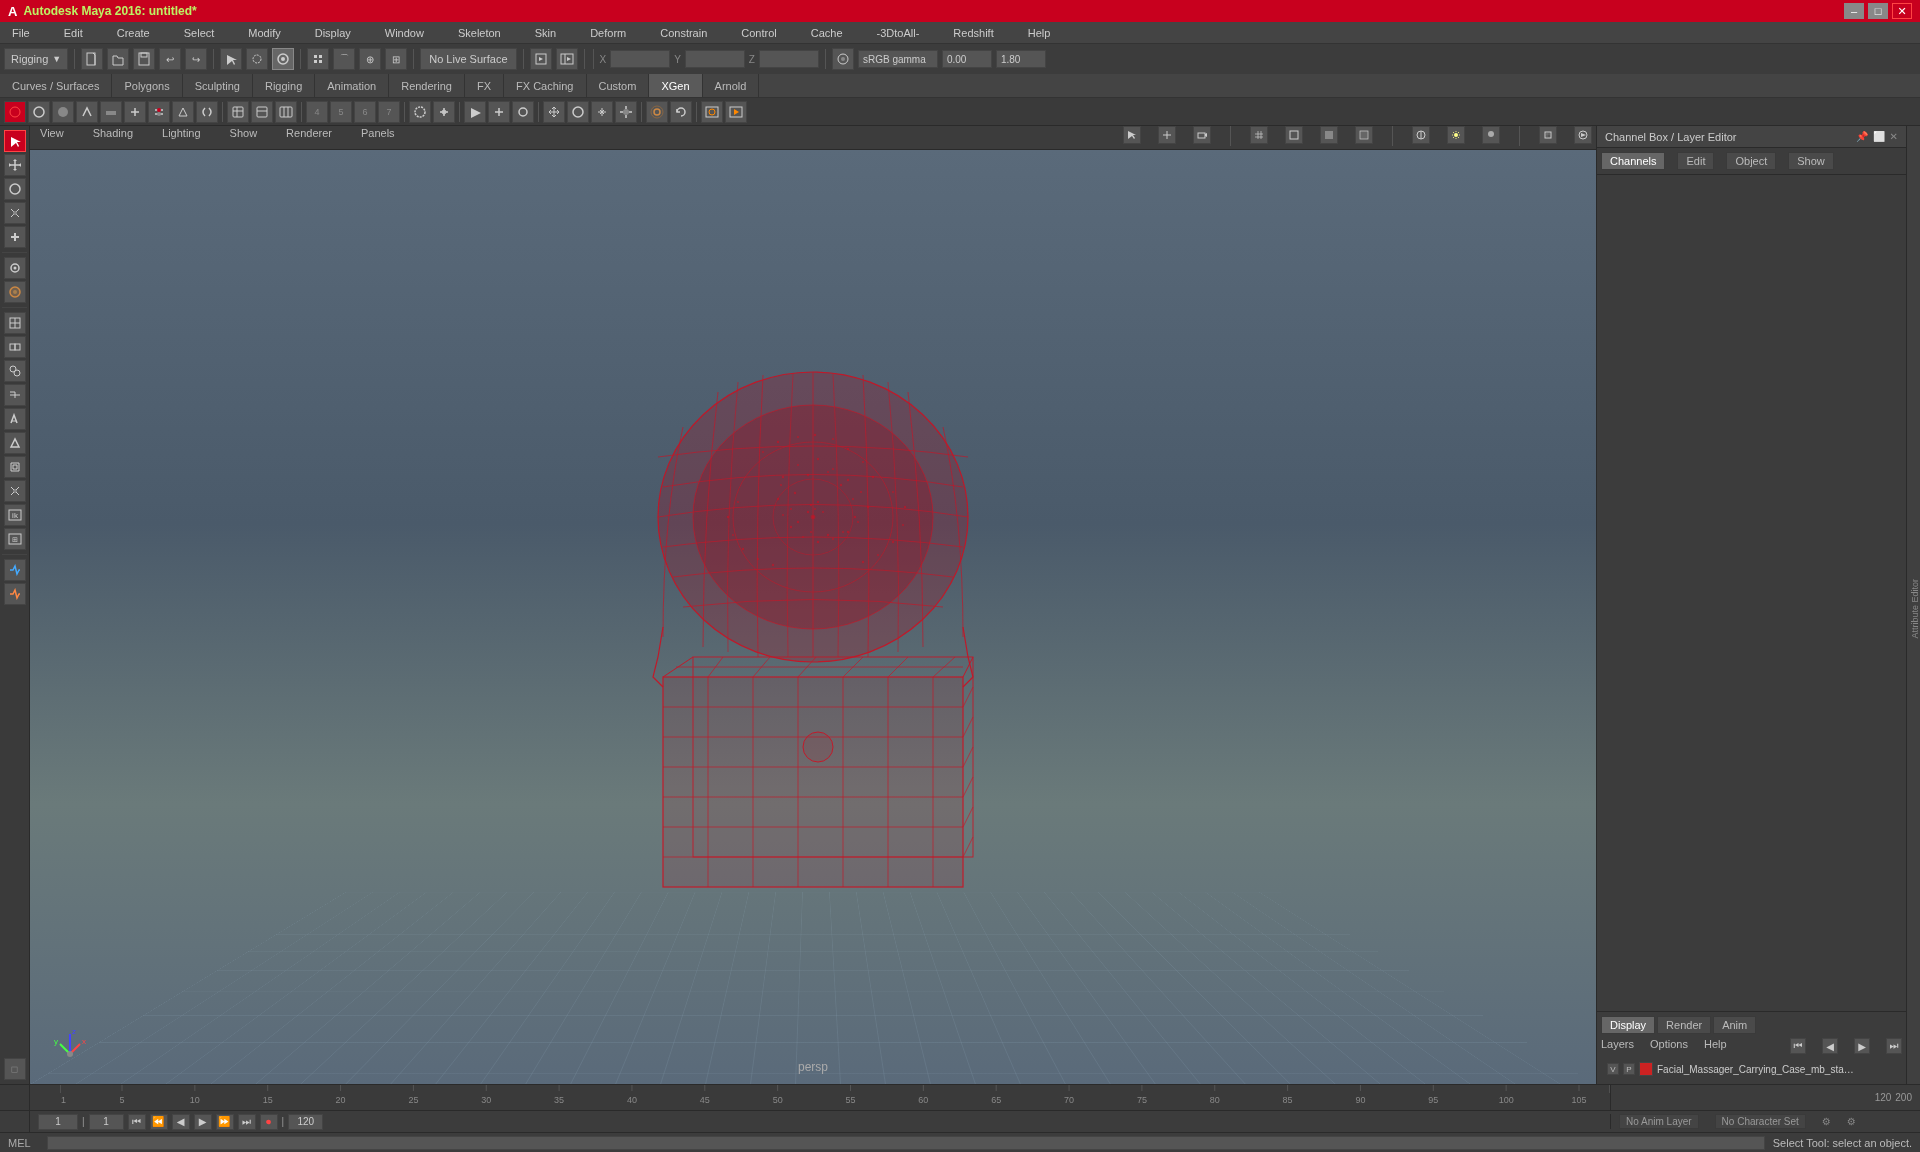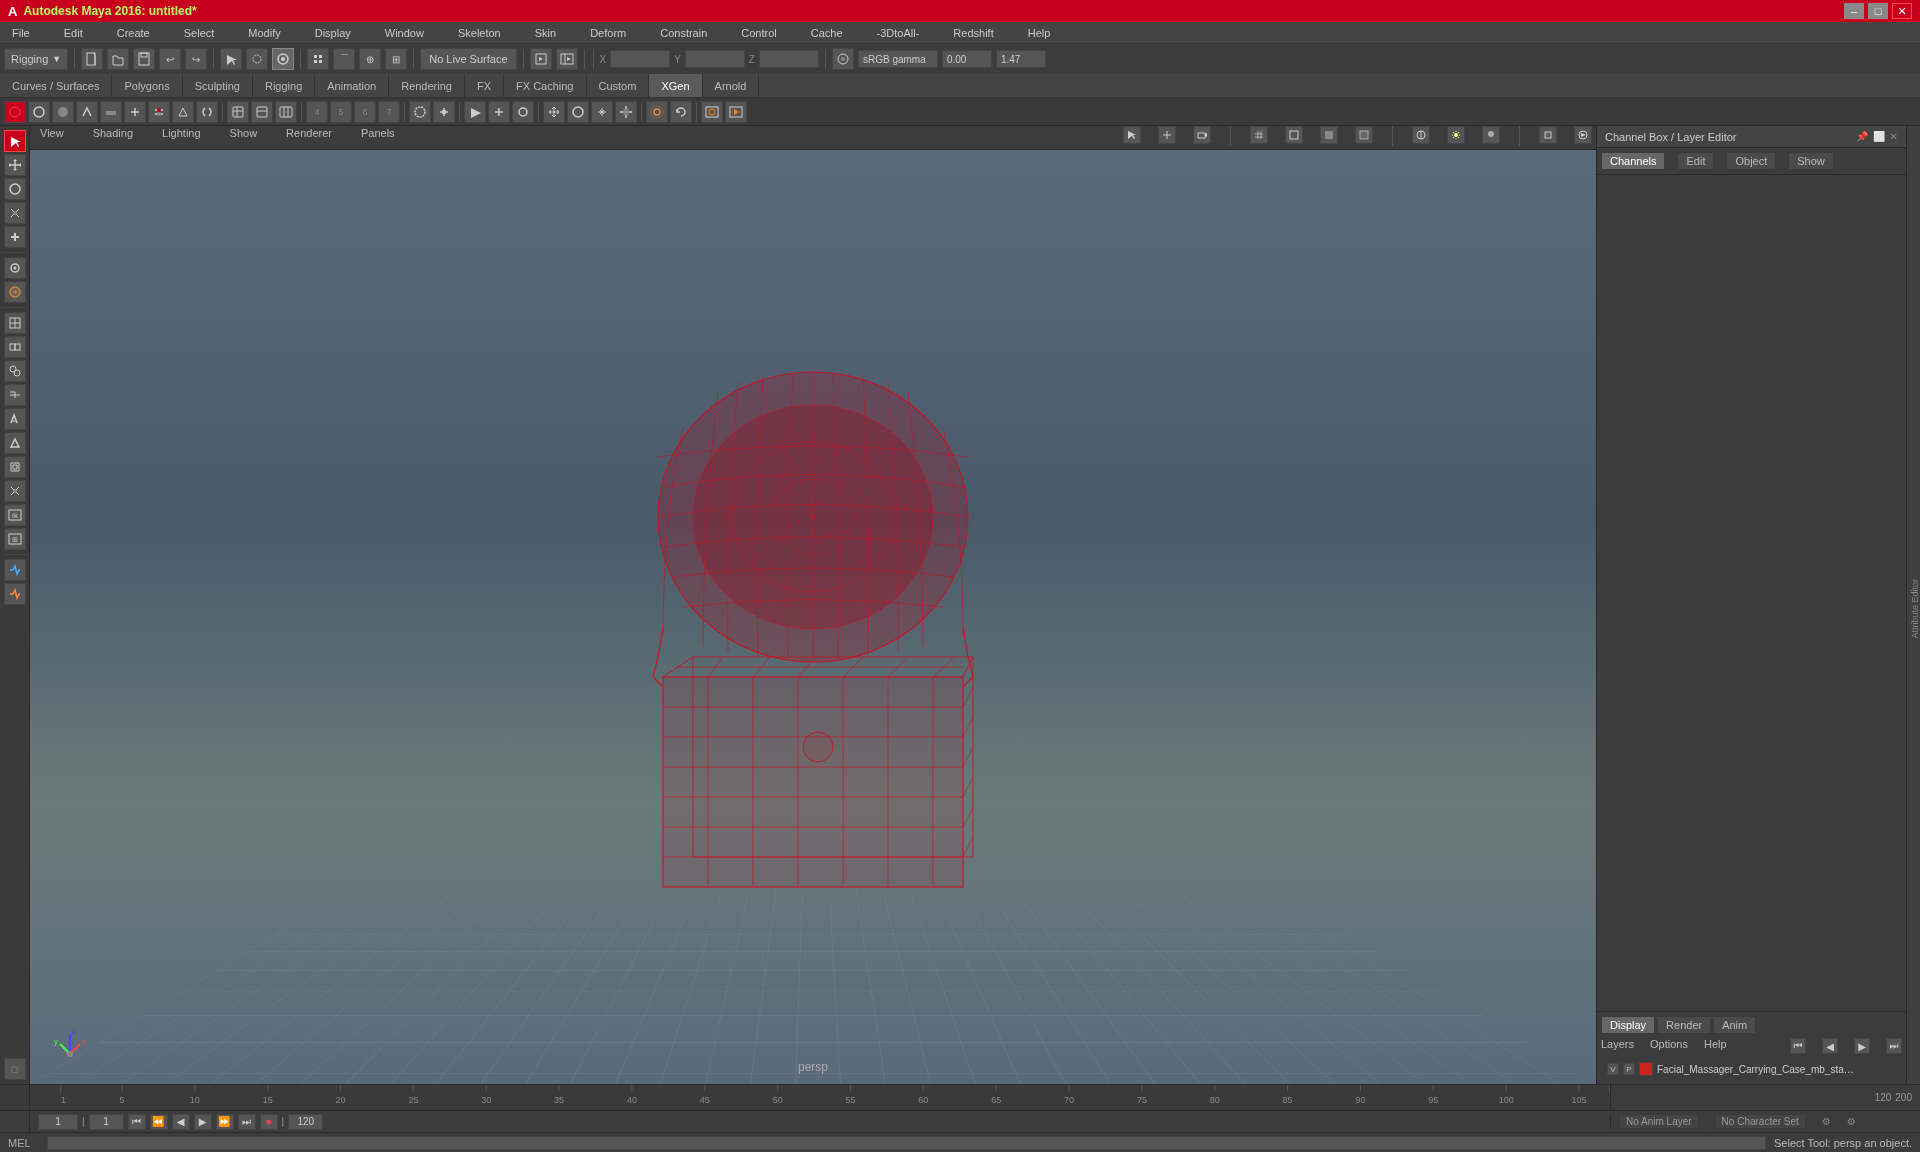--- a/index.html
+++ b/index.html
@@ -611,21 +611,21 @@
   <div style="width:60px;height:18px;background:#555;border:1px solid #444;display:flex;align-items:center;padding:0 4px;"></div>
   <div class="toolbar-sep"></div>
   <div class="tb-btn">
     <svg width="12" height="12">
         <circle cx="6" cy="6" r="5" fill="none" stroke="#ccc" stroke-width="1"></circle>
         <circle cx="6" cy="6" r="2" fill="#888"></circle>
       </svg>
   </div>
   <div style="width:80px;height:18px;background:#555;border:1px solid #444;display:flex;align-items:center;padding:0 4px;font-size:10px;color:#ccc;">sRGB gamma</div>
   <div style="width:50px;height:18px;background:#555;border:1px solid #444;display:flex;align-items:center;padding:0 4px;font-size:10px;color:#ccc;">0.00</div>
-  <div style="width:50px;height:18px;background:#555;border:1px solid #444;display:flex;align-items:center;padding:0 4px;font-size:10px;color:#ccc;">1.47</div>
+  <div style="width:50px;height:18px;background:#555;border:1px solid #444;display:flex;align-items:center;padding:0 4px;font-size:10px;color:#ccc;">1.80</div>
 </div>
 
 <div id="tab-bar">
   <div class="tab-item">Curves / Surfaces</div>
   <div class="tab-item">Polygons</div>
   <div class="tab-item">Sculpting</div>
   <div class="tab-item">Rigging</div>
   <div class="tab-item">Animation</div>
   <div class="tab-item">Rendering</div>
   <div class="tab-item">FX</div>
@@ -1288,14 +1288,14 @@
     <span class="no-anim-label">No Anim Layer</span>
     <span class="no-char-label">No Character Set</span>
     <span class="mini-icon">⚙</span>
     <span class="mini-icon">⚙</span>
   </div>
 </div>
 
 <div id="status-bar">
   <span id="mel-label">MEL</span>
   <div style="flex:1;height:14px;background:#555;border:1px solid #444;"></div>
-  <span id="status-text">Select Tool: persp an object.</span>
+  <span id="status-text">Select Tool: select an object.</span>
 </div>
 
 </body></html>

